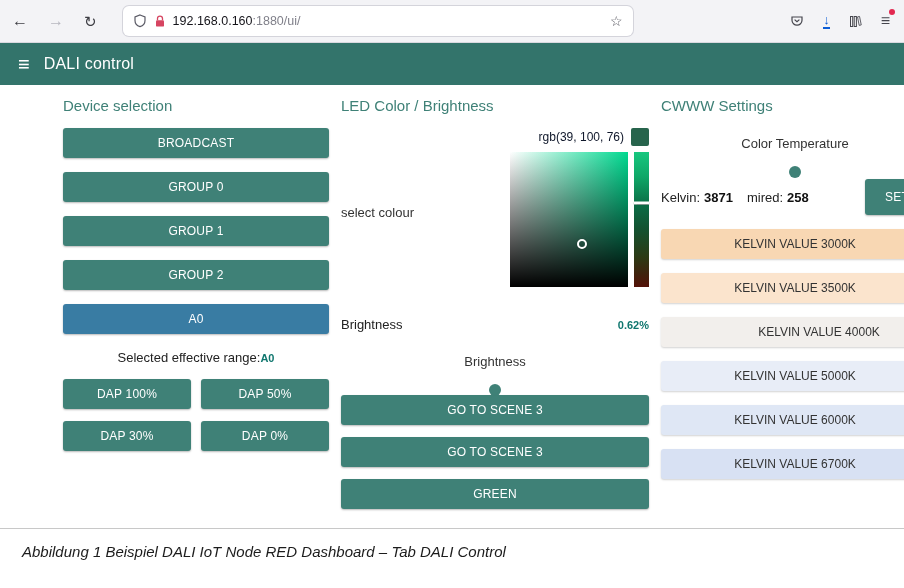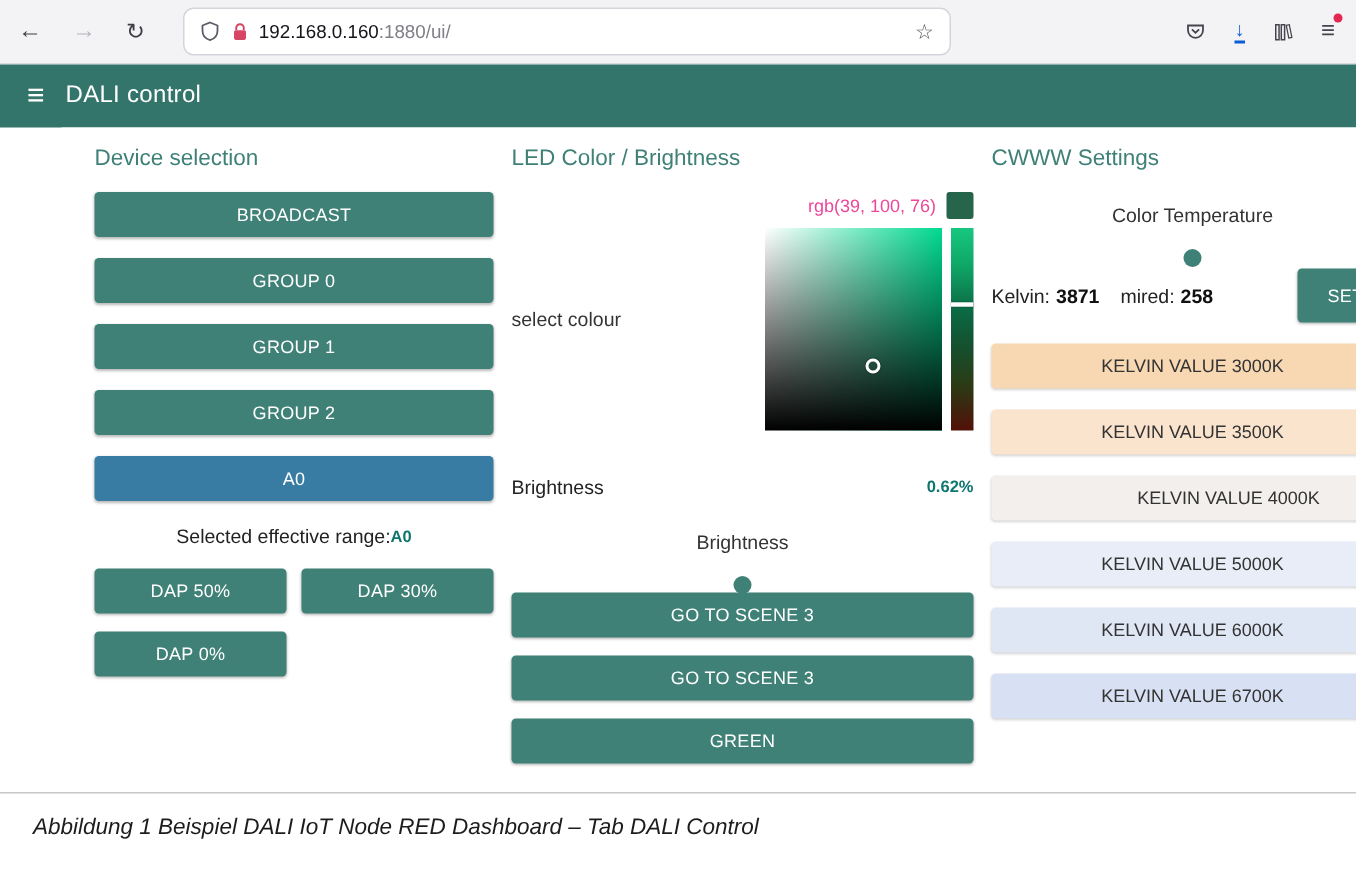--- a/index.html
+++ b/index.html
@@ -46,21 +46,21 @@
   .tbtn.selected { background:var(--selected,#397ca3); }
   .range-row { margin-top:16px; display:flex; justify-content:center; align-items:center;
                font-size:13px; color:#222; padding:0 2px; }
   .dap-grid { margin-top:14px; display:grid; grid-template-columns:1fr 1fr; gap:12px 10px; }
 
   
   .picker-area { display:flex; }
   .picker-label { font-size:13px; color:#333; align-self:center; margin-top:10px; }
   .picker-panel { margin-left:auto; }
   .rgb-row { display:flex; justify-content:flex-end; align-items:center; gap:7px; margin-bottom:6px; }
-  .rgb { font-size:12px; color:#ec4899; }
+  .rgb { font-size:12px; color:#0f172a; }
   .swatch { width:18px; height:18px; border-radius:2px; display:inline-block; }
   .picker-box { display:flex; gap:6px; }
   .sv { position:relative; width:118px; height:135px;
         background:linear-gradient(to top,#000,rgba(0,0,0,0)),
                    linear-gradient(to right,#fff,var(--picker_hue,#00d990)); }
   .sv-marker { position:absolute; width:10px; height:10px; border:2px solid #fff; border-radius:50%;
                box-shadow:0 0 1px rgba(0,0,0,.7); transform:translate(-50%,-50%); cursor:pointer; }
   .hue { position:relative; width:15px; height:135px;
          background:linear-gradient(to bottom,#17c77f 0%,#0fa868 18%,#0b6b45 40%,
                     #14512f 58%,#2c3a14 78%,#3f230d 90%,#541108 100%); }
@@ -150,20 +150,21 @@
         <div class="tbtn">GROUP 0</div>
         <div class="tbtn">GROUP 1</div>
         <div class="tbtn">GROUP 2</div>
         <div class="tbtn selected">A0</div>
       </div>
       <div class="range-row">
         <span>Selected effective range:</span>
         <strong>A0</strong>
       </div>
       <div class="dap-grid">
+        <div class="tbtn">DAP 100%</div>
         <div class="tbtn">DAP 50%</div>
         <div class="tbtn">DAP 30%</div>
         <div class="tbtn">DAP 0%</div>
       </div>
     </div>
 
     <div class="col">
       <h2 class="col-title">LED Color / Brightness</h2>
       <div class="picker-area">
         <span class="picker-label">select colour</span>

